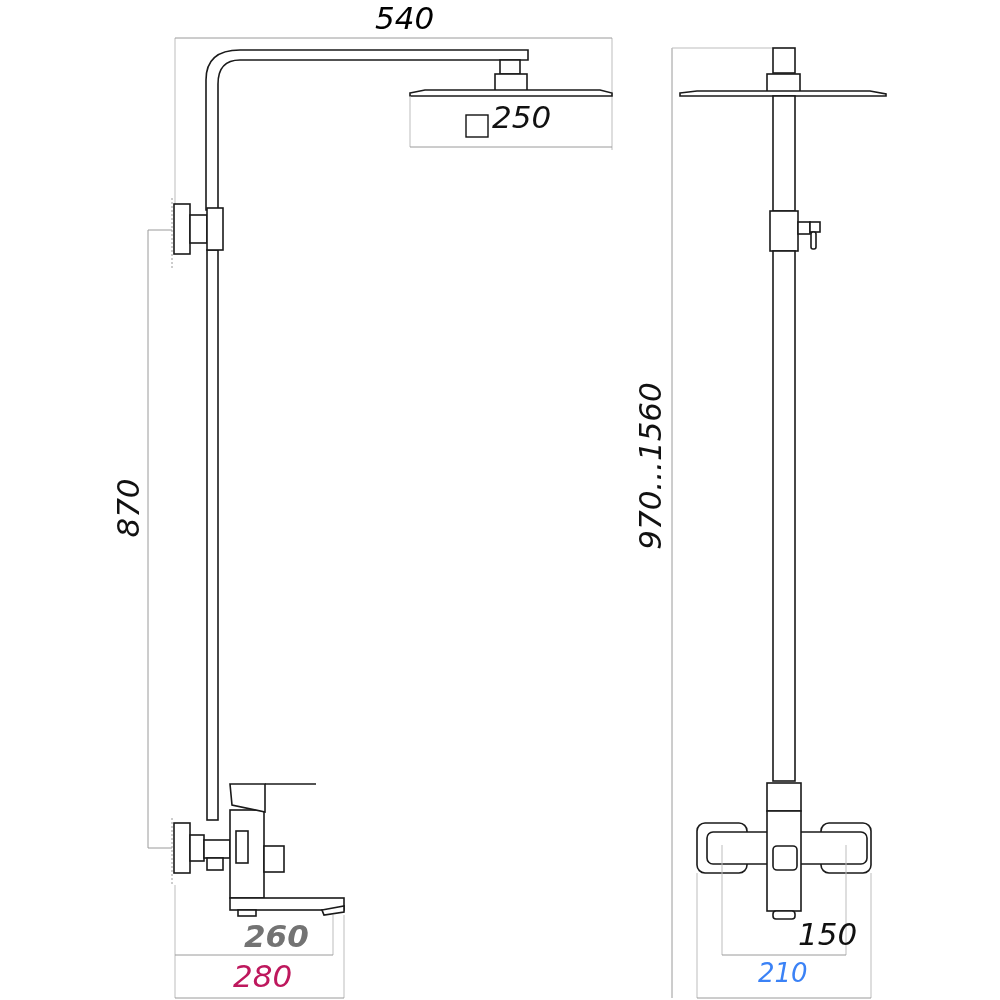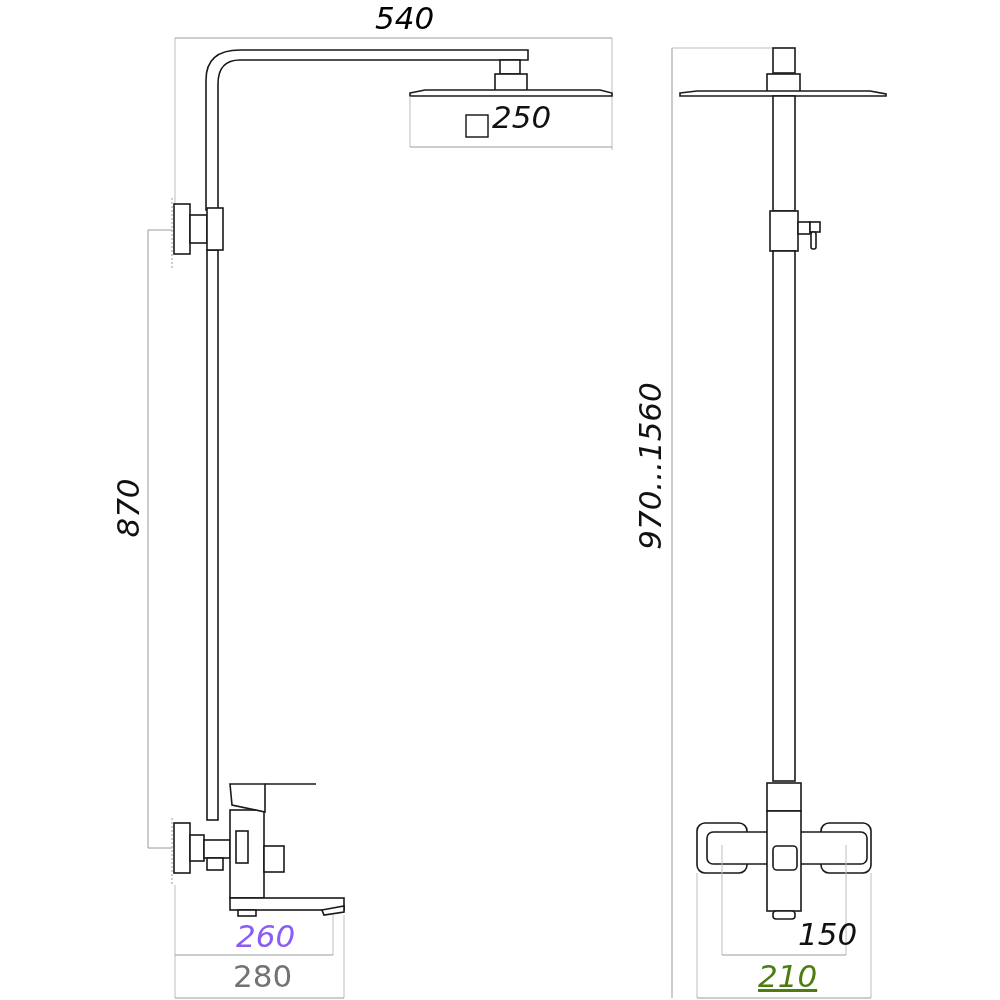--- a/index.html
+++ b/index.html
@@ -98,16 +98,16 @@
     <line class="ext" x1="871" y1="873" x2="871" y2="998"></line>
     <line class="dim" x1="722" y1="955" x2="846" y2="955"></line>
     <line class="dim" x1="697" y1="998" x2="871" y2="998"></line>
   </g>
 </svg>
 
 <div style="position:absolute; left:375px; top:0px; font-style:italic; font-size:31px; color:#000000;">540</div>
 <div style="position:absolute; left:492px; top:99px; font-style:italic; font-size:31px; color:#111;">250</div>
 <div style="position:absolute; left:88px; top:490px; width:80px; transform:rotate(-90deg); font-style:italic; font-size:31px; color:#111; text-align:center;">870</div>
 <div style="position:absolute; left:560px; top:448px; width:180px; transform:rotate(-90deg); font-style:italic; font-size:31px; color:#111; text-align:center;">970...1560</div>
-<div style="position:absolute; left:236px; top:918px; font-style:italic; font-size:31px; color:#8b5cf6;">260</div>
-<div style="position:absolute; left:233px; top:958px; font-size:31px; color:#737373;">280</div>
+<div style="position:absolute; left:244px; top:918px; font-style:italic; font-size:31px; color:#737373;font-weight:bold;">260</div>
+<div style="position:absolute; left:233px; top:958px; font-style:italic; font-size:31px; color:#be185d;">280</div>
 <div style="position:absolute; left:758px; top:916px; font-style:italic; font-size:31px; color:#111;margin-left:40px;">150</div>
-<div style="position:absolute; left:758px; top:958px; font-style:italic; font-size:31px; color:#4d7c0f;text-decoration:underline;">210</div>
+<div style="position:absolute; left:758px; top:958px; font-style:italic; font-size:26px; color:#3b82f6;">210</div>
 
 </body></html>

